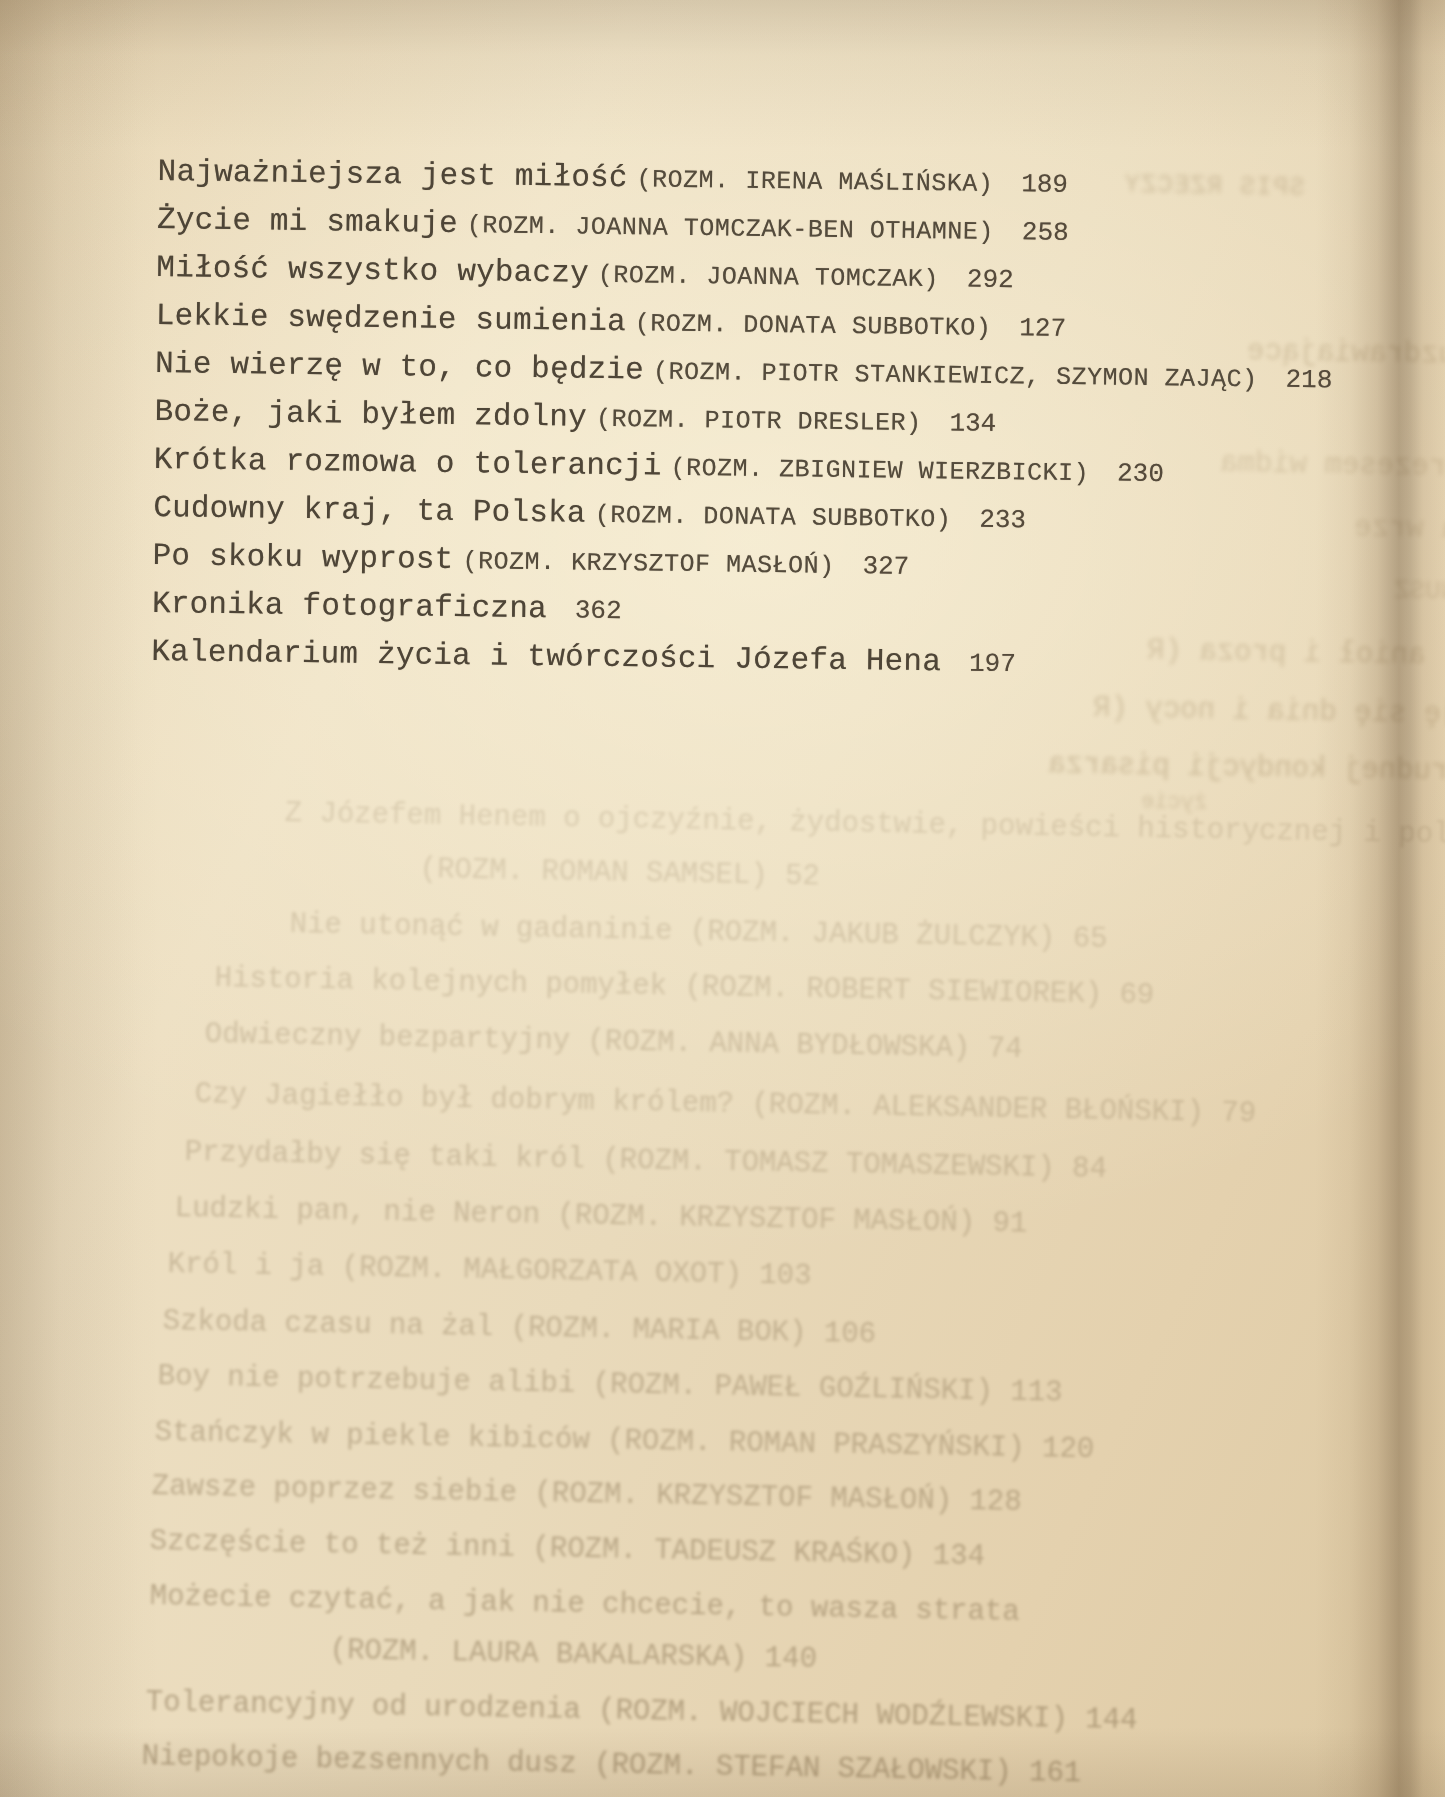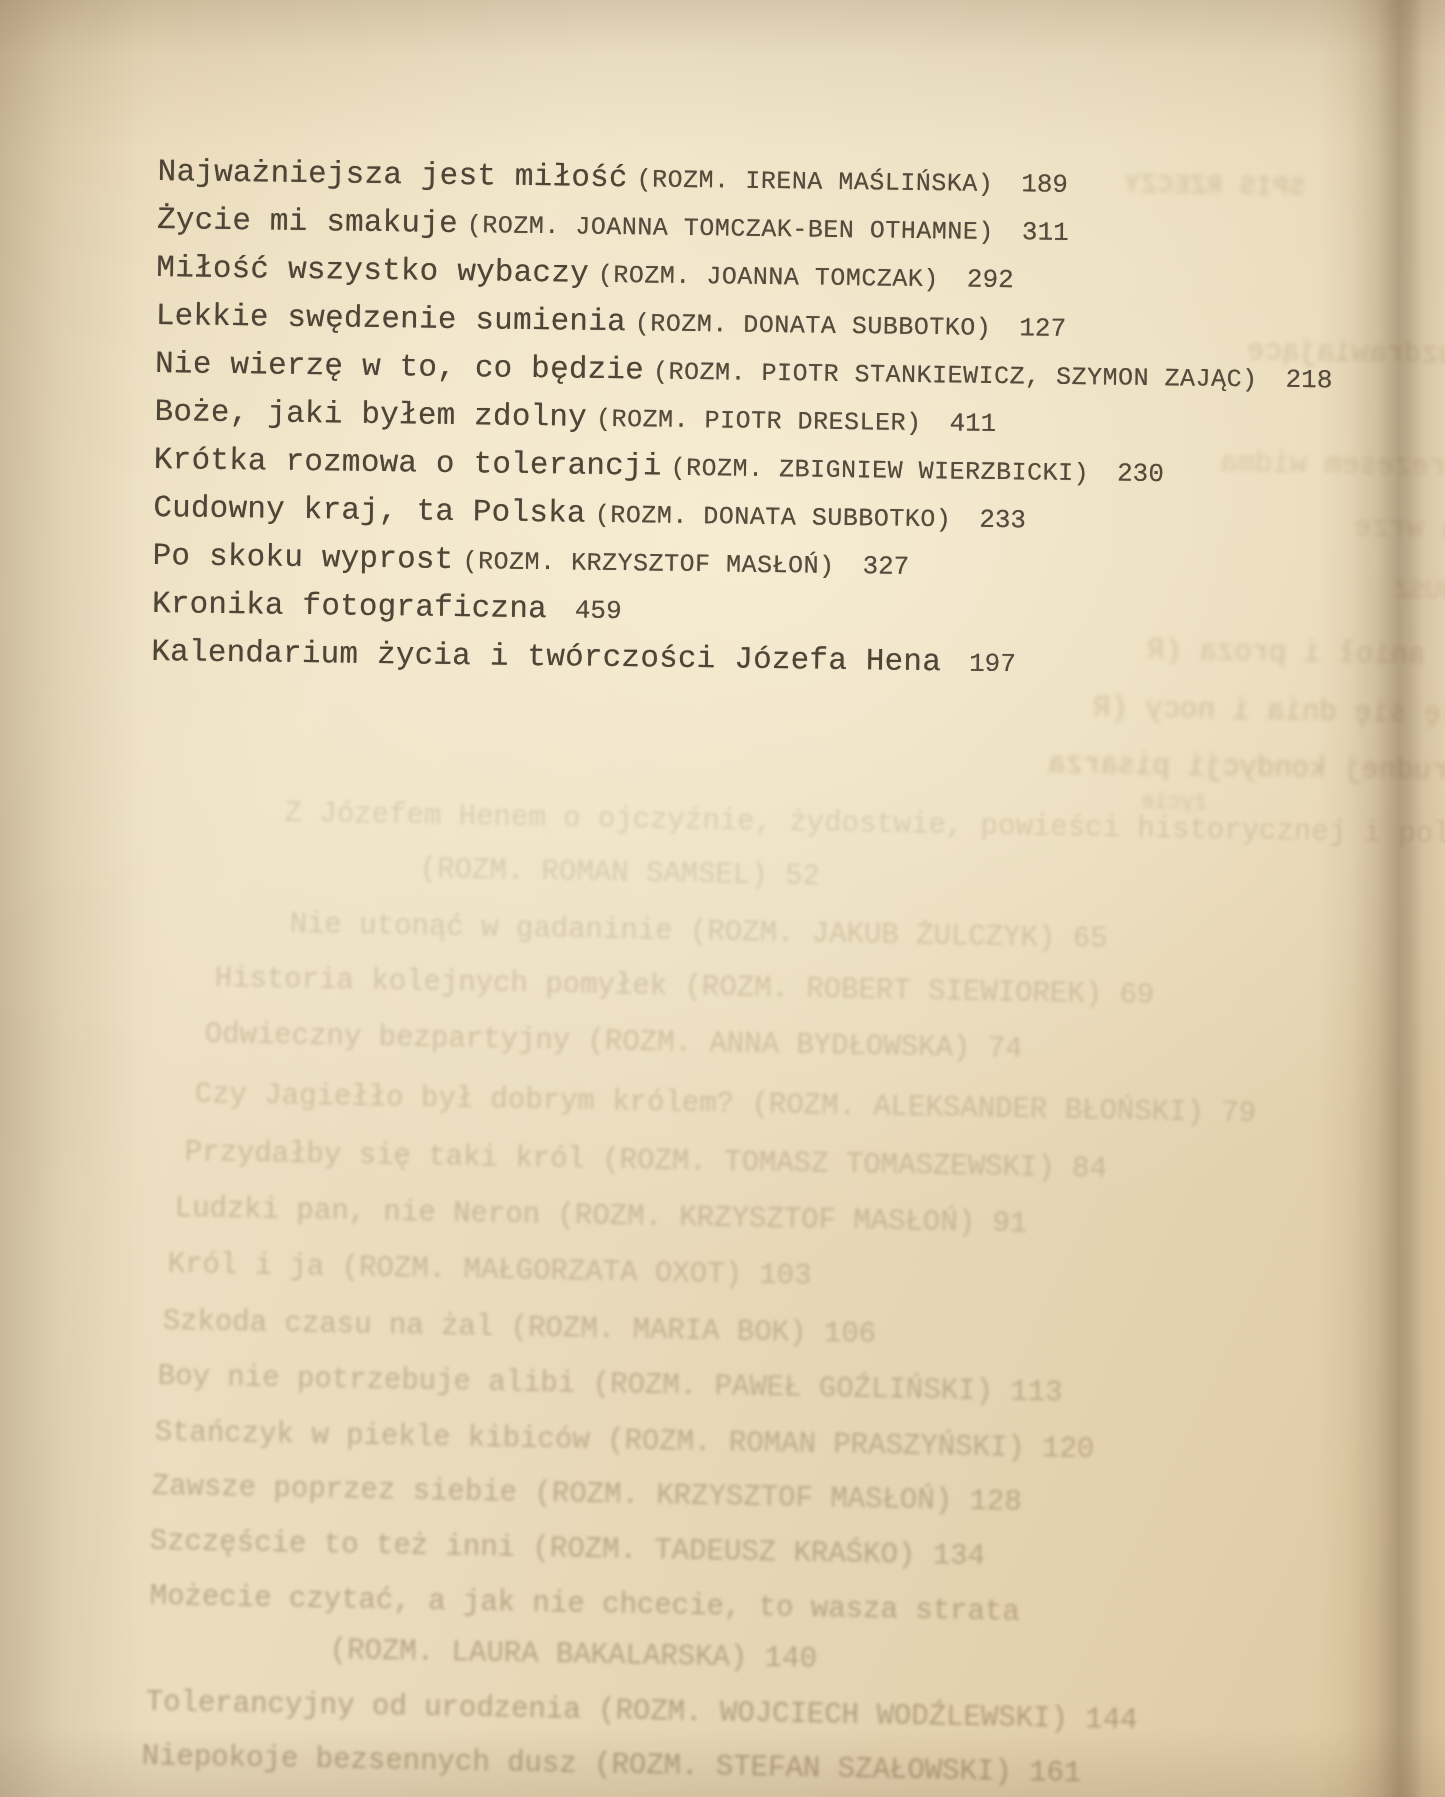--- a/index.html
+++ b/index.html
@@ -65,45 +65,45 @@
 </head>
 <body>
 
 <div id="photo">
 
   <div class="toc">
     <div class="toc-row">
       <span class="t">Najważniejsza jest miłość</span><span class="m">(ROZM. IRENA MAŚLIŃSKA)</span><span class="p">189</span>
     </div>
     <div class="toc-row">
-      <span class="t">Życie mi smakuje</span><span class="m">(ROZM. JOANNA TOMCZAK-BEN OTHAMNE)</span><span class="p">311</span>
+      <span class="t">Życie mi smakuje</span><span class="m">(ROZM. JOANNA TOMCZAK-BEN OTHAMNE)</span><span class="p">258</span>
     </div>
     <div class="toc-row">
       <span class="t">Miłość wszystko wybaczy</span><span class="m">(ROZM. JOANNA TOMCZAK)</span><span class="p">292</span>
     </div>
     <div class="toc-row">
       <span class="t">Lekkie swędzenie sumienia</span><span class="m">(ROZM. DONATA SUBBOTKO)</span><span class="p">127</span>
     </div>
     <div class="toc-row">
       <span class="t">Nie wierzę w to, co będzie</span><span class="m">(ROZM. PIOTR STANKIEWICZ, SZYMON ZAJĄC)</span><span class="p">218</span>
     </div>
     <div class="toc-row">
-      <span class="t">Boże, jaki byłem zdolny</span><span class="m">(ROZM. PIOTR DRESLER)</span><span class="p">411</span>
+      <span class="t">Boże, jaki byłem zdolny</span><span class="m">(ROZM. PIOTR DRESLER)</span><span class="p">134</span>
     </div>
     <div class="toc-row">
       <span class="t">Krótka rozmowa o tolerancji</span><span class="m">(ROZM. ZBIGNIEW WIERZBICKI)</span><span class="p">230</span>
     </div>
     <div class="toc-row">
       <span class="t">Cudowny kraj, ta Polska</span><span class="m">(ROZM. DONATA SUBBOTKO)</span><span class="p">233</span>
     </div>
     <div class="toc-row">
       <span class="t">Po skoku wyprost</span><span class="m">(ROZM. KRZYSZTOF MASŁOŃ)</span><span class="p">327</span>
     </div>
     <div class="toc-row">
-      <span class="t">Kronika fotograficzna</span><span class="p">459</span>
+      <span class="t">Kronika fotograficzna</span><span class="p">362</span>
     </div>
     <div class="toc-row">
       <span class="t">Kalendarium życia i twórczości Józefa Hena</span><span class="p">197</span>
     </div>
   </div>
 
   <div class="ga ga-header" style="top:172px; right:140px; font-size:25px; opacity:0.30; filter:blur(2.4px);">SPIS RZECZY</div>
   <div class="ga" style="top:338px;  right:-150px; font-size:29px; opacity:0.25;">Dialogi uzdrawiające</div>
   <div class="ga" style="top:450px;  right:-140px; font-size:29px; opacity:0.22;">Jestem prezesem widma</div>
   <div class="ga" style="top:514px;  right:-205px; font-size:29px; opacity:0.20;">Patrzyłem na wrze</div>

